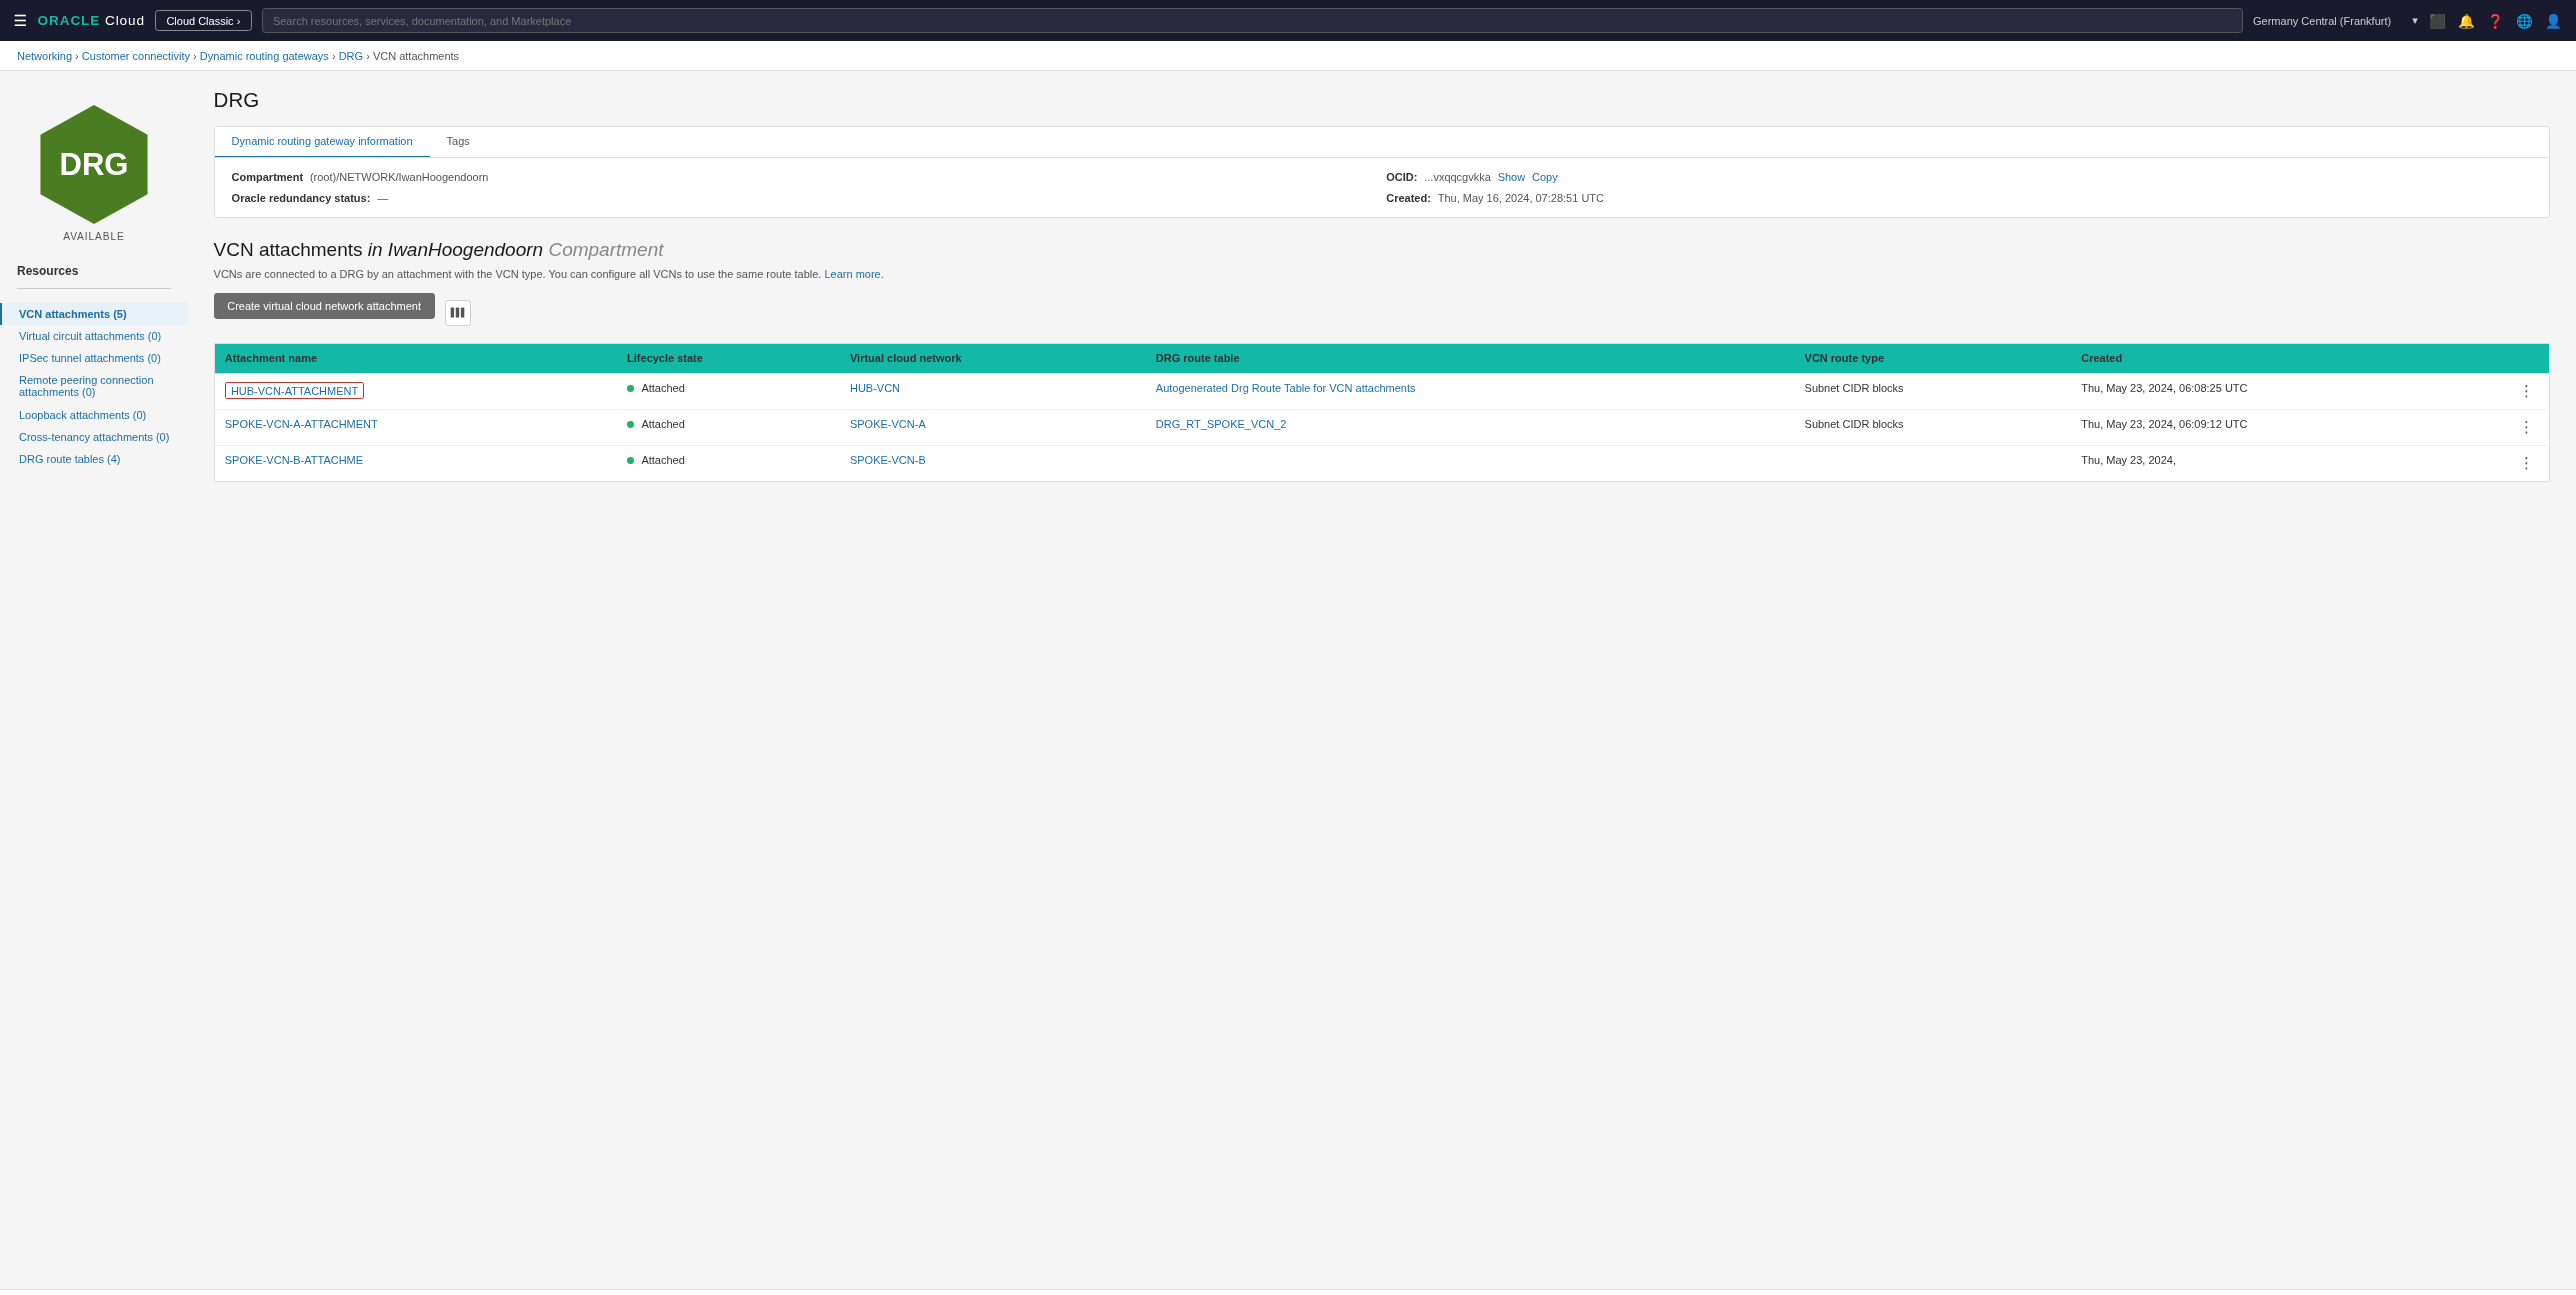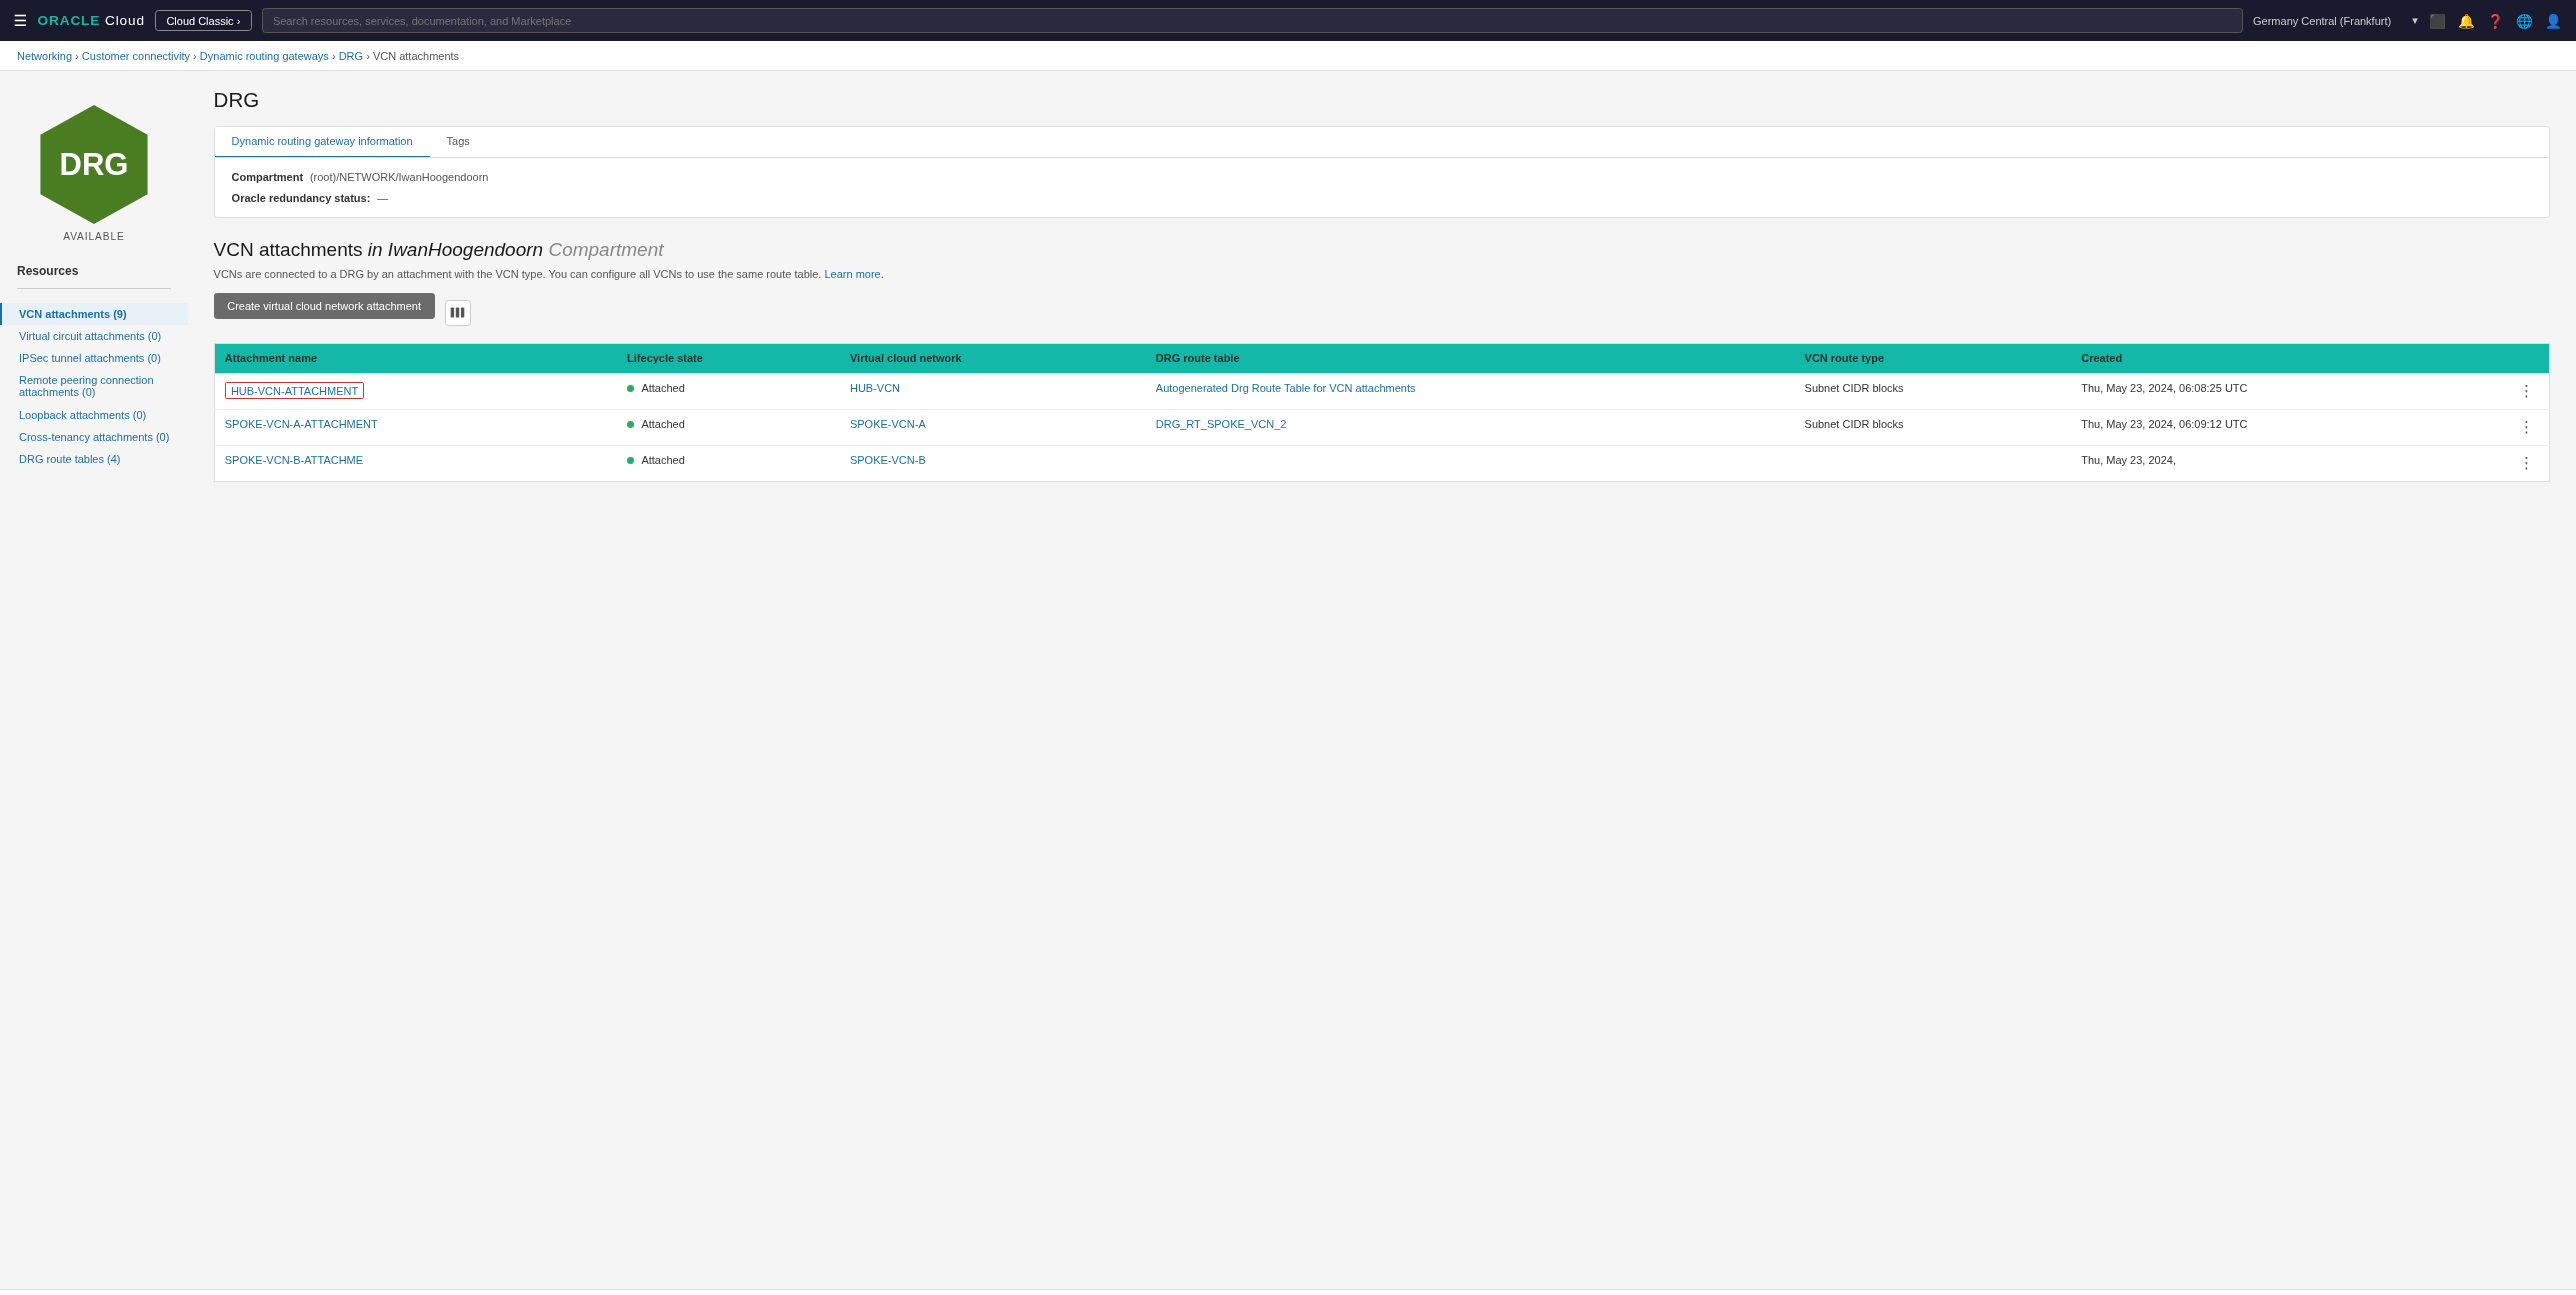--- a/index.html
+++ b/index.html
@@ -251,21 +251,21 @@
       <div class="drg-status">AVAILABLE</div>
     </div>
 
     <div class="resources-section">
       <div class="resources-title">Resources</div>
       <hr class="sidebar-divider">
     </div>
 
     <nav class="sidebar-nav">
       <div class="sidebar-item active">
-        <a href="#">VCN attachments (9)</a>
+        <a href="#">VCN attachments (5)</a>
       </div>
       <div class="sidebar-item">
         <a href="#">Virtual circuit attachments (0)</a>
       </div>
       <div class="sidebar-item">
         <a href="#">IPSec tunnel attachments (0)</a>
       </div>
       <div class="sidebar-item">
         <a href="#">Remote peering connection attachments (0)</a>
       </div>
@@ -293,20 +293,32 @@
       </div>
       <div class="info-body">
         <div>
           <div class="info-field">
             <span class="info-label">Compartment</span>
             <span class="info-value">(root)/NETWORK/IwanHoogendoorn</span>
           </div>
           <div class="info-field" style="margin-top:8.5px;">
             <span class="info-label">Oracle redundancy status:</span>
             <span class="info-value">—</span>
+          </div>
+        </div>
+        <div>
+          <div class="info-ocid">
+            <span class="info-label">OCID:</span>
+            <span class="ocid-text">...vxqqcgvkka</span>
+            <a href="#">Show</a>
+            <a href="#">Copy</a>
+          </div>
+          <div class="info-field" style="margin-top:8.5px;">
+            <span class="info-label">Created:</span>
+            <span class="info-value">Thu, May 16, 2024, 07:28:51 UTC</span>
           </div>
         </div>
       </div>
     </div>
 
     <h2 class="vcn-section-title">
       <span>VCN attachments</span>
       <em> <span>in</span> <span>IwanHoogendoorn</span></em>
       <span class="compartment"> <span>Compartment</span></span>
     </h2>

